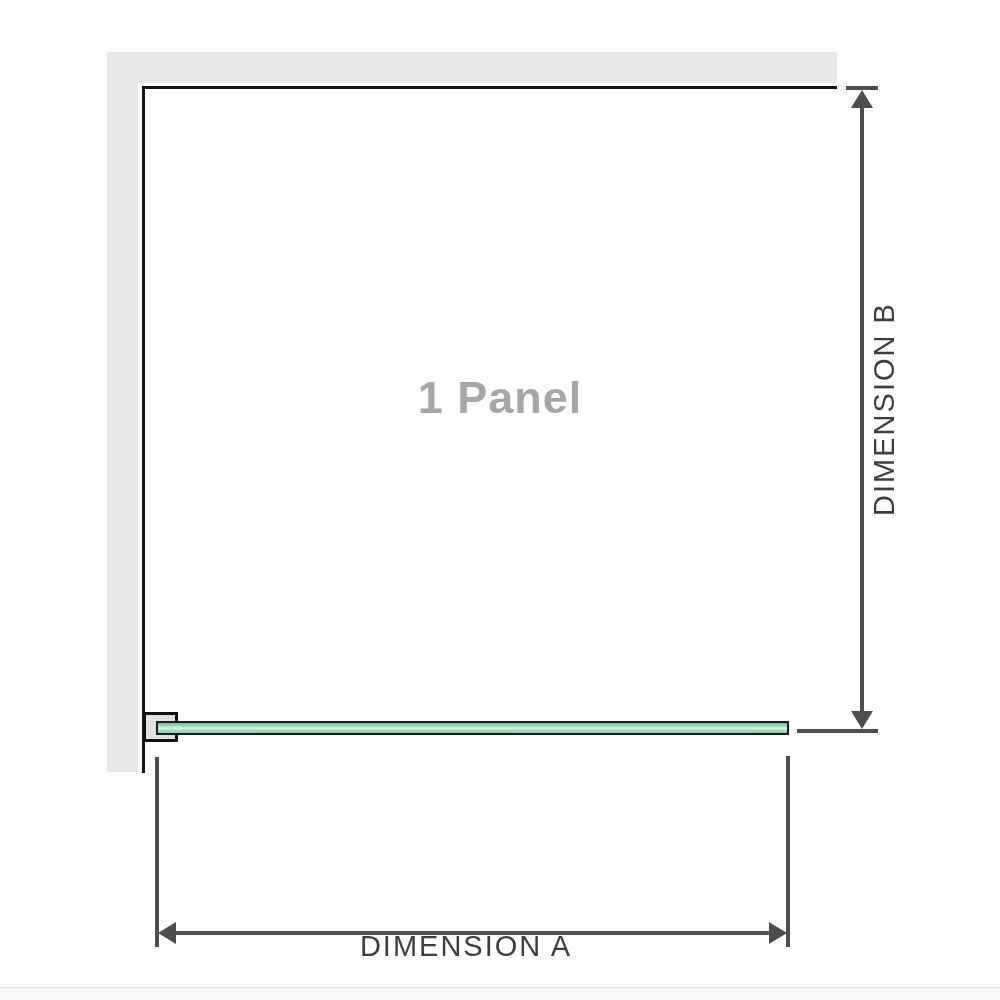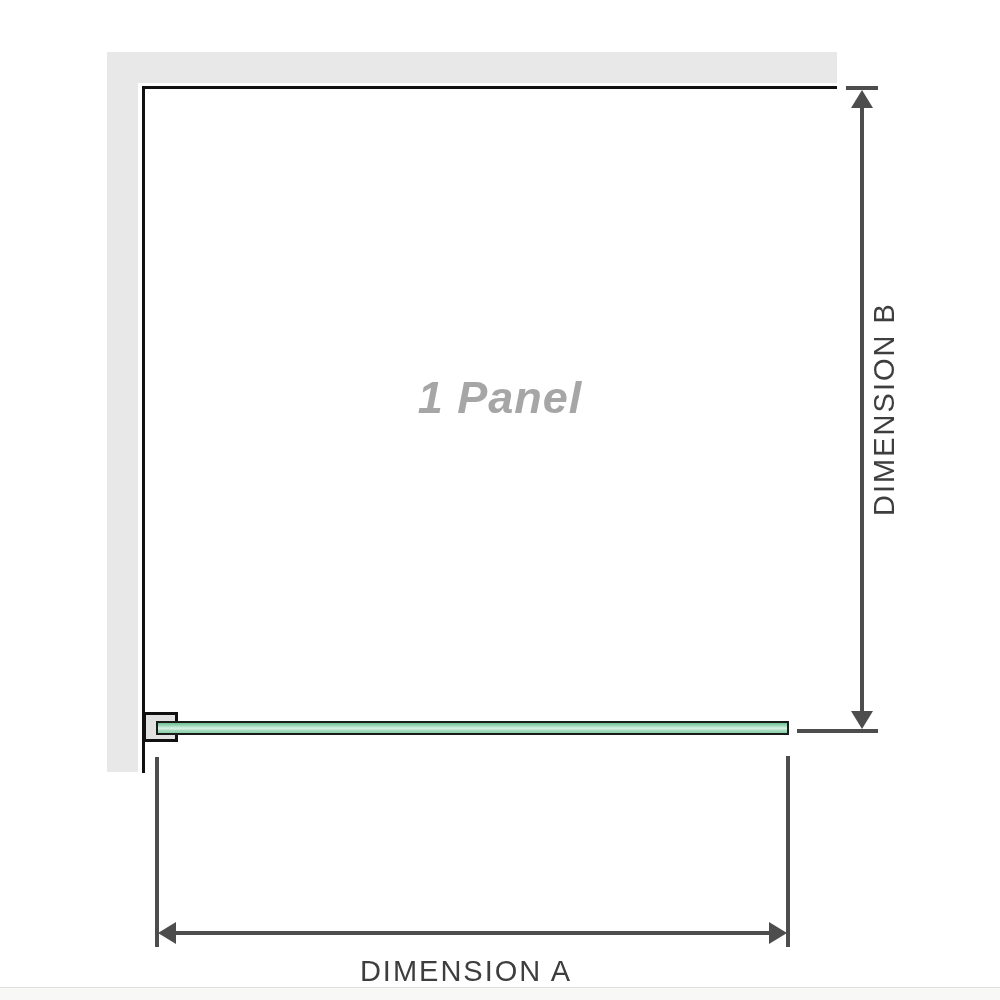--- a/index.html
+++ b/index.html
@@ -86,33 +86,32 @@
   }
 
   
   .dim-label {
     color: var(--dimension-text, #3e3e3e);
     font-size: 29px;
     letter-spacing: 2px;
     white-space: nowrap;
   }
   .dima-label {
-    left: 466px; top: 971px;
+    left: 466px; top: 946px;
     transform: translate(-50%, -50%);
   }
   .dimb-label {
     left: 884px; top: 409px;
     transform: translate(-50%, -50%) rotate(-90deg);
   }
   .panel-title {
     left: 500px; top: 398px;
     transform: translate(-50%, -50%);
     color: var(--panel-label-text, #a6a6a6);
     font-size: 45px;
-    font-style: italic;
     font-weight: 600;
     letter-spacing: 1px;
     white-space: nowrap;
   }
 
   
   .bottom-strip {
     left: 0; top: 987px; width: 1000px; height: 13px;
     background: #f8f8f6;
     border-top: 1px solid #dfdfdd;

